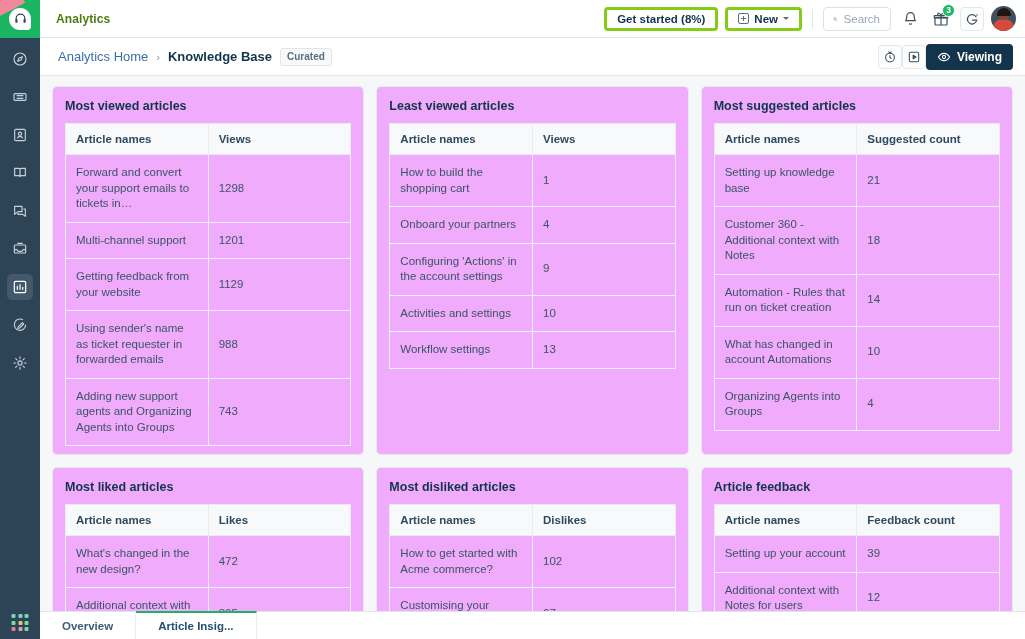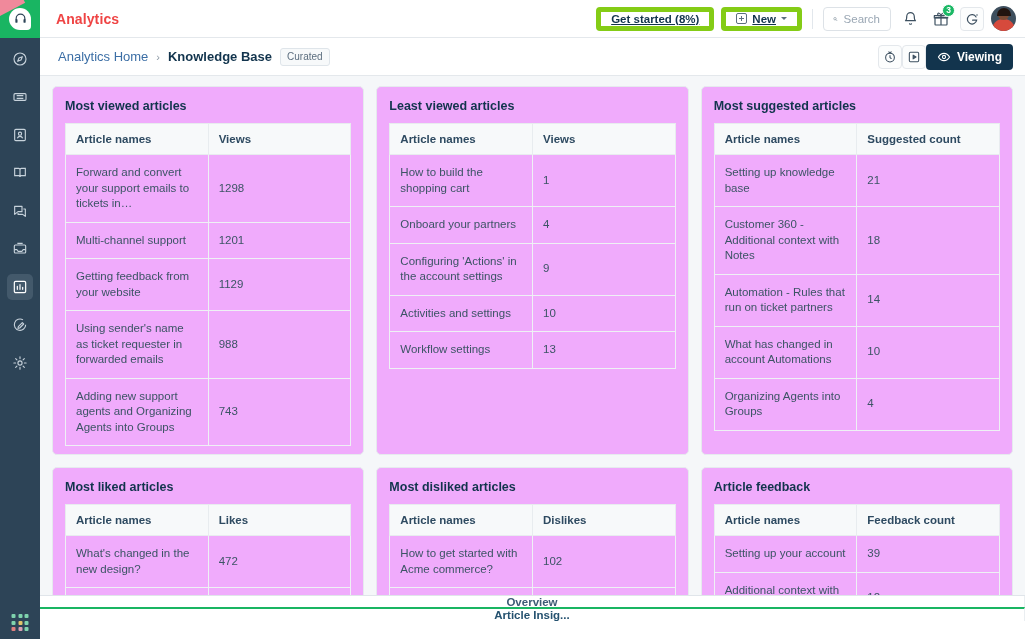--- a/index.html
+++ b/index.html
@@ -26,27 +26,27 @@
   .brand-block::before {
     content: ""; position: absolute; top: -10px; left: -12px;
     width: 34px; height: 22px; background: #f0899b; transform: rotate(-28deg);
   }
   .brand-logo {
     width: 22px; height: 22px; background: #fff; border-radius: 50% 50% 4px 50%;
     display: flex; align-items: center; justify-content: center; position: relative; z-index: 2;
   }
   .brand-logo svg { width: 13px; height: 13px; }
   .app-title {
-    font-size: 14px; font-weight: 600; color: #ef4444; margin-left: 16px; letter-spacing: .1px;
+    font-size: 12px; font-weight: 600; color: #4d7c0f; margin-left: 16px; letter-spacing: .1px;
   }
   .topbar-right { margin-left: auto; display: flex; align-items: center; gap: 7px; padding-right: 9px; }
   .btn-outline {
-    height: 24px; border: 5px solid #84cc16; border-radius: 4px; background: #fff;
+    height: 24px; border: 3px solid #84cc16; border-radius: 4px; background: #fff;
     font-size: 11.5px; color: #12344d; font-weight: 600;
-    display: flex; align-items: center; padding: 0 10px; cursor: pointer; white-space: nowrap; text-decoration: underline;
+    display: flex; align-items: center; padding: 0 10px; cursor: pointer; white-space: nowrap;
   }
   .btn-new { gap: 5px; }
   .plus-box {
     width: 11px; height: 11px; border: 1px solid #5c6e7f; border-radius: 2px;
     position: relative; display: inline-block;
   }
   .plus-box::before, .plus-box::after {
     content: ""; position: absolute; background: #5c6e7f;
   }
   .plus-box::before { left: 2px; right: 2px; top: 4px; height: 1px; }
@@ -103,21 +103,21 @@
   
   .crumbbar {
     height: 38px; min-height: 38px; background: #fff; border-bottom: 1px solid #e4e8ec;
     display: flex; align-items: center; padding: 0 12px 0 18px; gap: 8px;
   }
   .crumb-link { font-size: 13px; color: #3b6ea5; font-weight: 500; cursor: pointer; }
   .crumb-sep { color: #8c98a4; font-size: 11px; }
   .crumb-cur { font-size: 13px; color: #12344d; font-weight: 700; }
   .chip {
     border: 1px solid #dfe5ea; background: #f7f9fa; border-radius: 3px;
-    font-size: 10px; color: #5c6e7f; padding: 2.5px 6px; font-weight: 400;
+    font-size: 10px; color: #5c6e7f; padding: 2.5px 6px; font-weight: 700;
   }
   .crumb-right { margin-left: auto; display: flex; align-items: center; gap: 0; }
   .btn-dark {
     height: 26px; background: #12344d; color: #fff; border-radius: 4px; border: none;
     font-size: 12px; font-weight: 600; display: flex; align-items: center; gap: 6px;
     padding: 0 11px; cursor: pointer;
   }
 
   
   .scroll-area { flex: 1; overflow: hidden; padding: 10px 12px 0 12px; }
@@ -134,22 +134,22 @@
     padding: 9px 10px; border: 1px solid #e8ecef; border-bottom: 1px solid #e8ecef;
   }
   table.kt td {
     font-size: 11.5px; color: #3c5465; padding: 10px 10px; border: 1px solid #eef1f4;
     vertical-align: middle; line-height: 1.35;
   }
   table.kt tr td:first-child { width: 63%; }
 
   
   .tabbar {
-    height: 44px; min-height: 28px; background: #fff; border-top: 1px solid #e0e5ea;
-    display: flex; align-items: stretch; position: relative; z-index: 15; flex-direction: column;
+    height: 28px; min-height: 28px; background: #fff; border-top: 1px solid #e0e5ea;
+    display: flex; align-items: stretch; position: relative; z-index: 15;
   }
   .tab {
     padding: 0 22px; display: flex; align-items: center; justify-content: center;
     font-size: 11.5px; color: #3d5b75; font-weight: 600; cursor: pointer;
     border-right: 1px solid #eaeef1; white-space: nowrap;
   }
   .tab.active { color: #24516f; border-top: 2px solid #19b562; background: #fff; margin-top: -1px; }
   .tabbar .tab-filler { flex: 1; border-right: none; }
 </style>
 </head>
@@ -395,21 +395,21 @@
                 <tbody>
                   <tr>
                     <td>Setting up knowledge base</td>
                     <td>21</td>
                   </tr>
                   <tr>
                     <td>Customer 360 - Additional context with Notes</td>
                     <td>18</td>
                   </tr>
                   <tr>
-                    <td>Automation - Rules that run on ticket partners</td>
+                    <td>Automation - Rules that run on ticket creation</td>
                     <td>14</td>
                   </tr>
                   <tr>
                     <td>What has changed in account Automations</td>
                     <td>10</td>
                   </tr>
                   <tr>
                     <td>Organizing Agents into Groups</td>
                     <td>4</td>
                   </tr>

